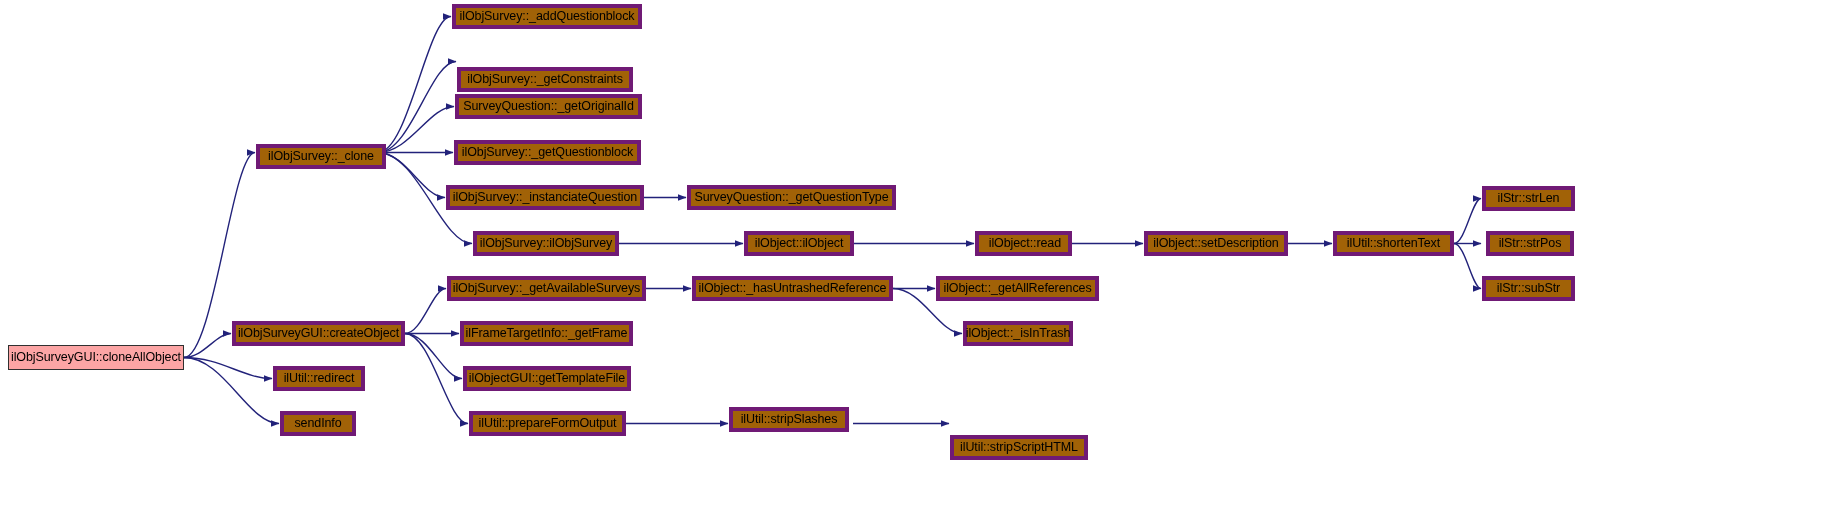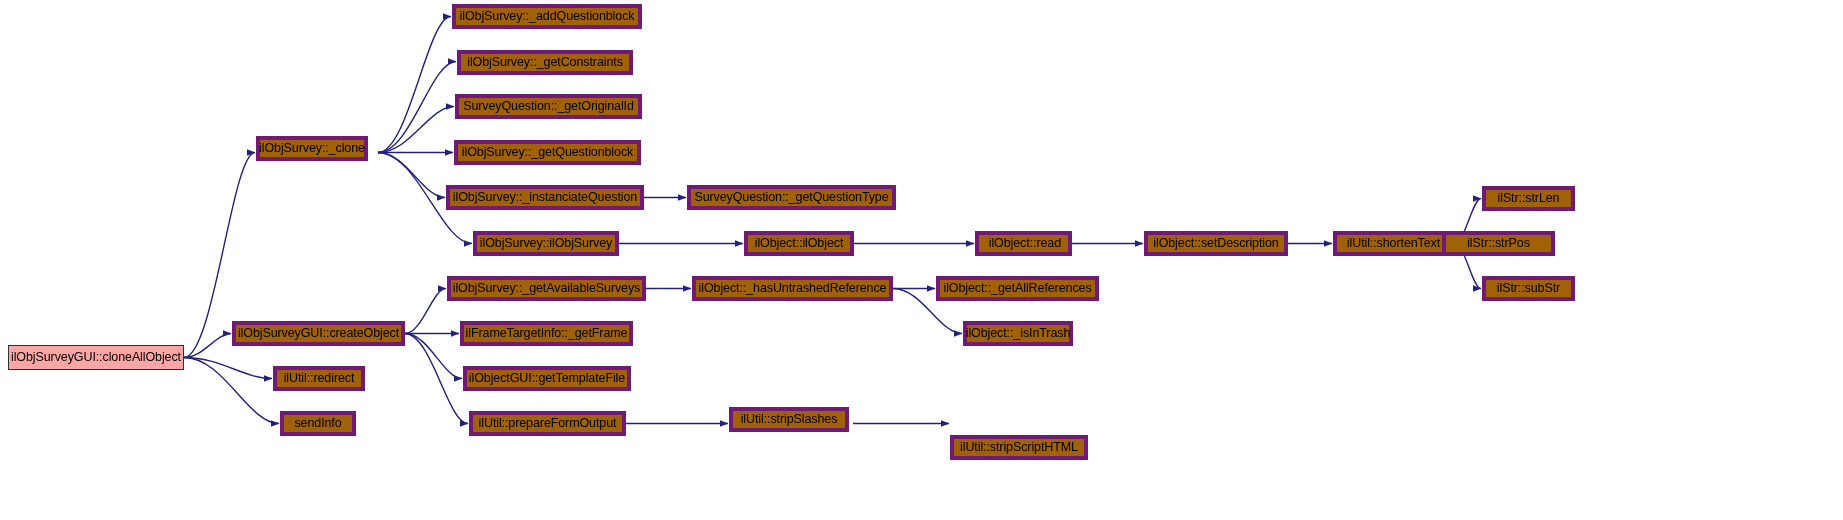--- a/index.html
+++ b/index.html
@@ -81,27 +81,27 @@
       <path d="M405,333.5 C431.46,333.5 447.525,423.5 468,423.5" fill="none" stroke="#22227a" stroke-width="1.4" marker-end="url(#arrowhead)"></path>
       <path d="M646,288.5 L691,288.5" fill="none" stroke="#22227a" stroke-width="1.4" marker-end="url(#arrowhead)"></path>
       <path d="M893,288.5 L935,288.5" fill="none" stroke="#22227a" stroke-width="1.4" marker-end="url(#arrowhead)"></path>
       <path d="M893,288.5 C921.98,288.5 939.575,333.5 962,333.5" fill="none" stroke="#22227a" stroke-width="1.4" marker-end="url(#arrowhead)"></path>
       <path d="M626,423.5 L728,423.5" fill="none" stroke="#22227a" stroke-width="1.4" marker-end="url(#arrowhead)"></path>
       <path d="M853,423.5 L949,423.5" fill="none" stroke="#22227a" stroke-width="1.4" marker-end="url(#arrowhead)"></path>
     </svg>
 <div class="node root" style="left: 8px; top: 345px; width: 176px;">
       <span class="node-label">ilObjSurveyGUI::cloneAllObject</span>
     </div>
-    <div class="node" style="left: 256px; top: 136px; width: 112px;">
+    <div class="node" style="left: 256px; top: 144px; width: 130px;">
       <span class="node-label">ilObjSurvey::_clone</span>
     </div>
     <div class="node" style="left: 452px; top: 4px; width: 190px;">
       <span class="node-label">ilObjSurvey::_addQuestionblock</span>
     </div>
-    <div class="node" style="left: 457px; top: 50px; width: 176px;">
+    <div class="node" style="left: 457px; top: 67px; width: 176px;">
       <span class="node-label">ilObjSurvey::_getConstraints</span>
     </div>
     <div class="node" style="left: 455px; top: 94px; width: 187px;">
       <span class="node-label">SurveyQuestion::_getOriginalId</span>
     </div>
     <div class="node" style="left: 454px; top: 140px; width: 187px;">
       <span class="node-label">ilObjSurvey::_getQuestionblock</span>
     </div>
     <div class="node" style="left: 446px; top: 185px; width: 198px;">
       <span class="node-label">ilObjSurvey::_instanciateQuestion</span>
@@ -120,21 +120,21 @@
     </div>
     <div class="node" style="left: 1144px; top: 231px; width: 144px;">
       <span class="node-label">ilObject::setDescription</span>
     </div>
     <div class="node" style="left: 1333px; top: 231px; width: 121px;">
       <span class="node-label">ilUtil::shortenText</span>
     </div>
     <div class="node" style="left: 1482px; top: 186px; width: 93px;">
       <span class="node-label">ilStr::strLen</span>
     </div>
-    <div class="node" style="left: 1442px; top: 231px; width: 113px;">
+    <div class="node" style="left: 1486px; top: 231px; width: 88px;">
       <span class="node-label">ilStr::strPos</span>
     </div>
     <div class="node" style="left: 1482px; top: 276px; width: 93px;">
       <span class="node-label">ilStr::subStr</span>
     </div>
     <div class="node" style="left: 447px; top: 276px; width: 199px;">
       <span class="node-label">ilObjSurvey::_getAvailableSurveys</span>
     </div>
     <div class="node" style="left: 692px; top: 276px; width: 201px;">
       <span class="node-label">ilObject::_hasUntrashedReference</span>

